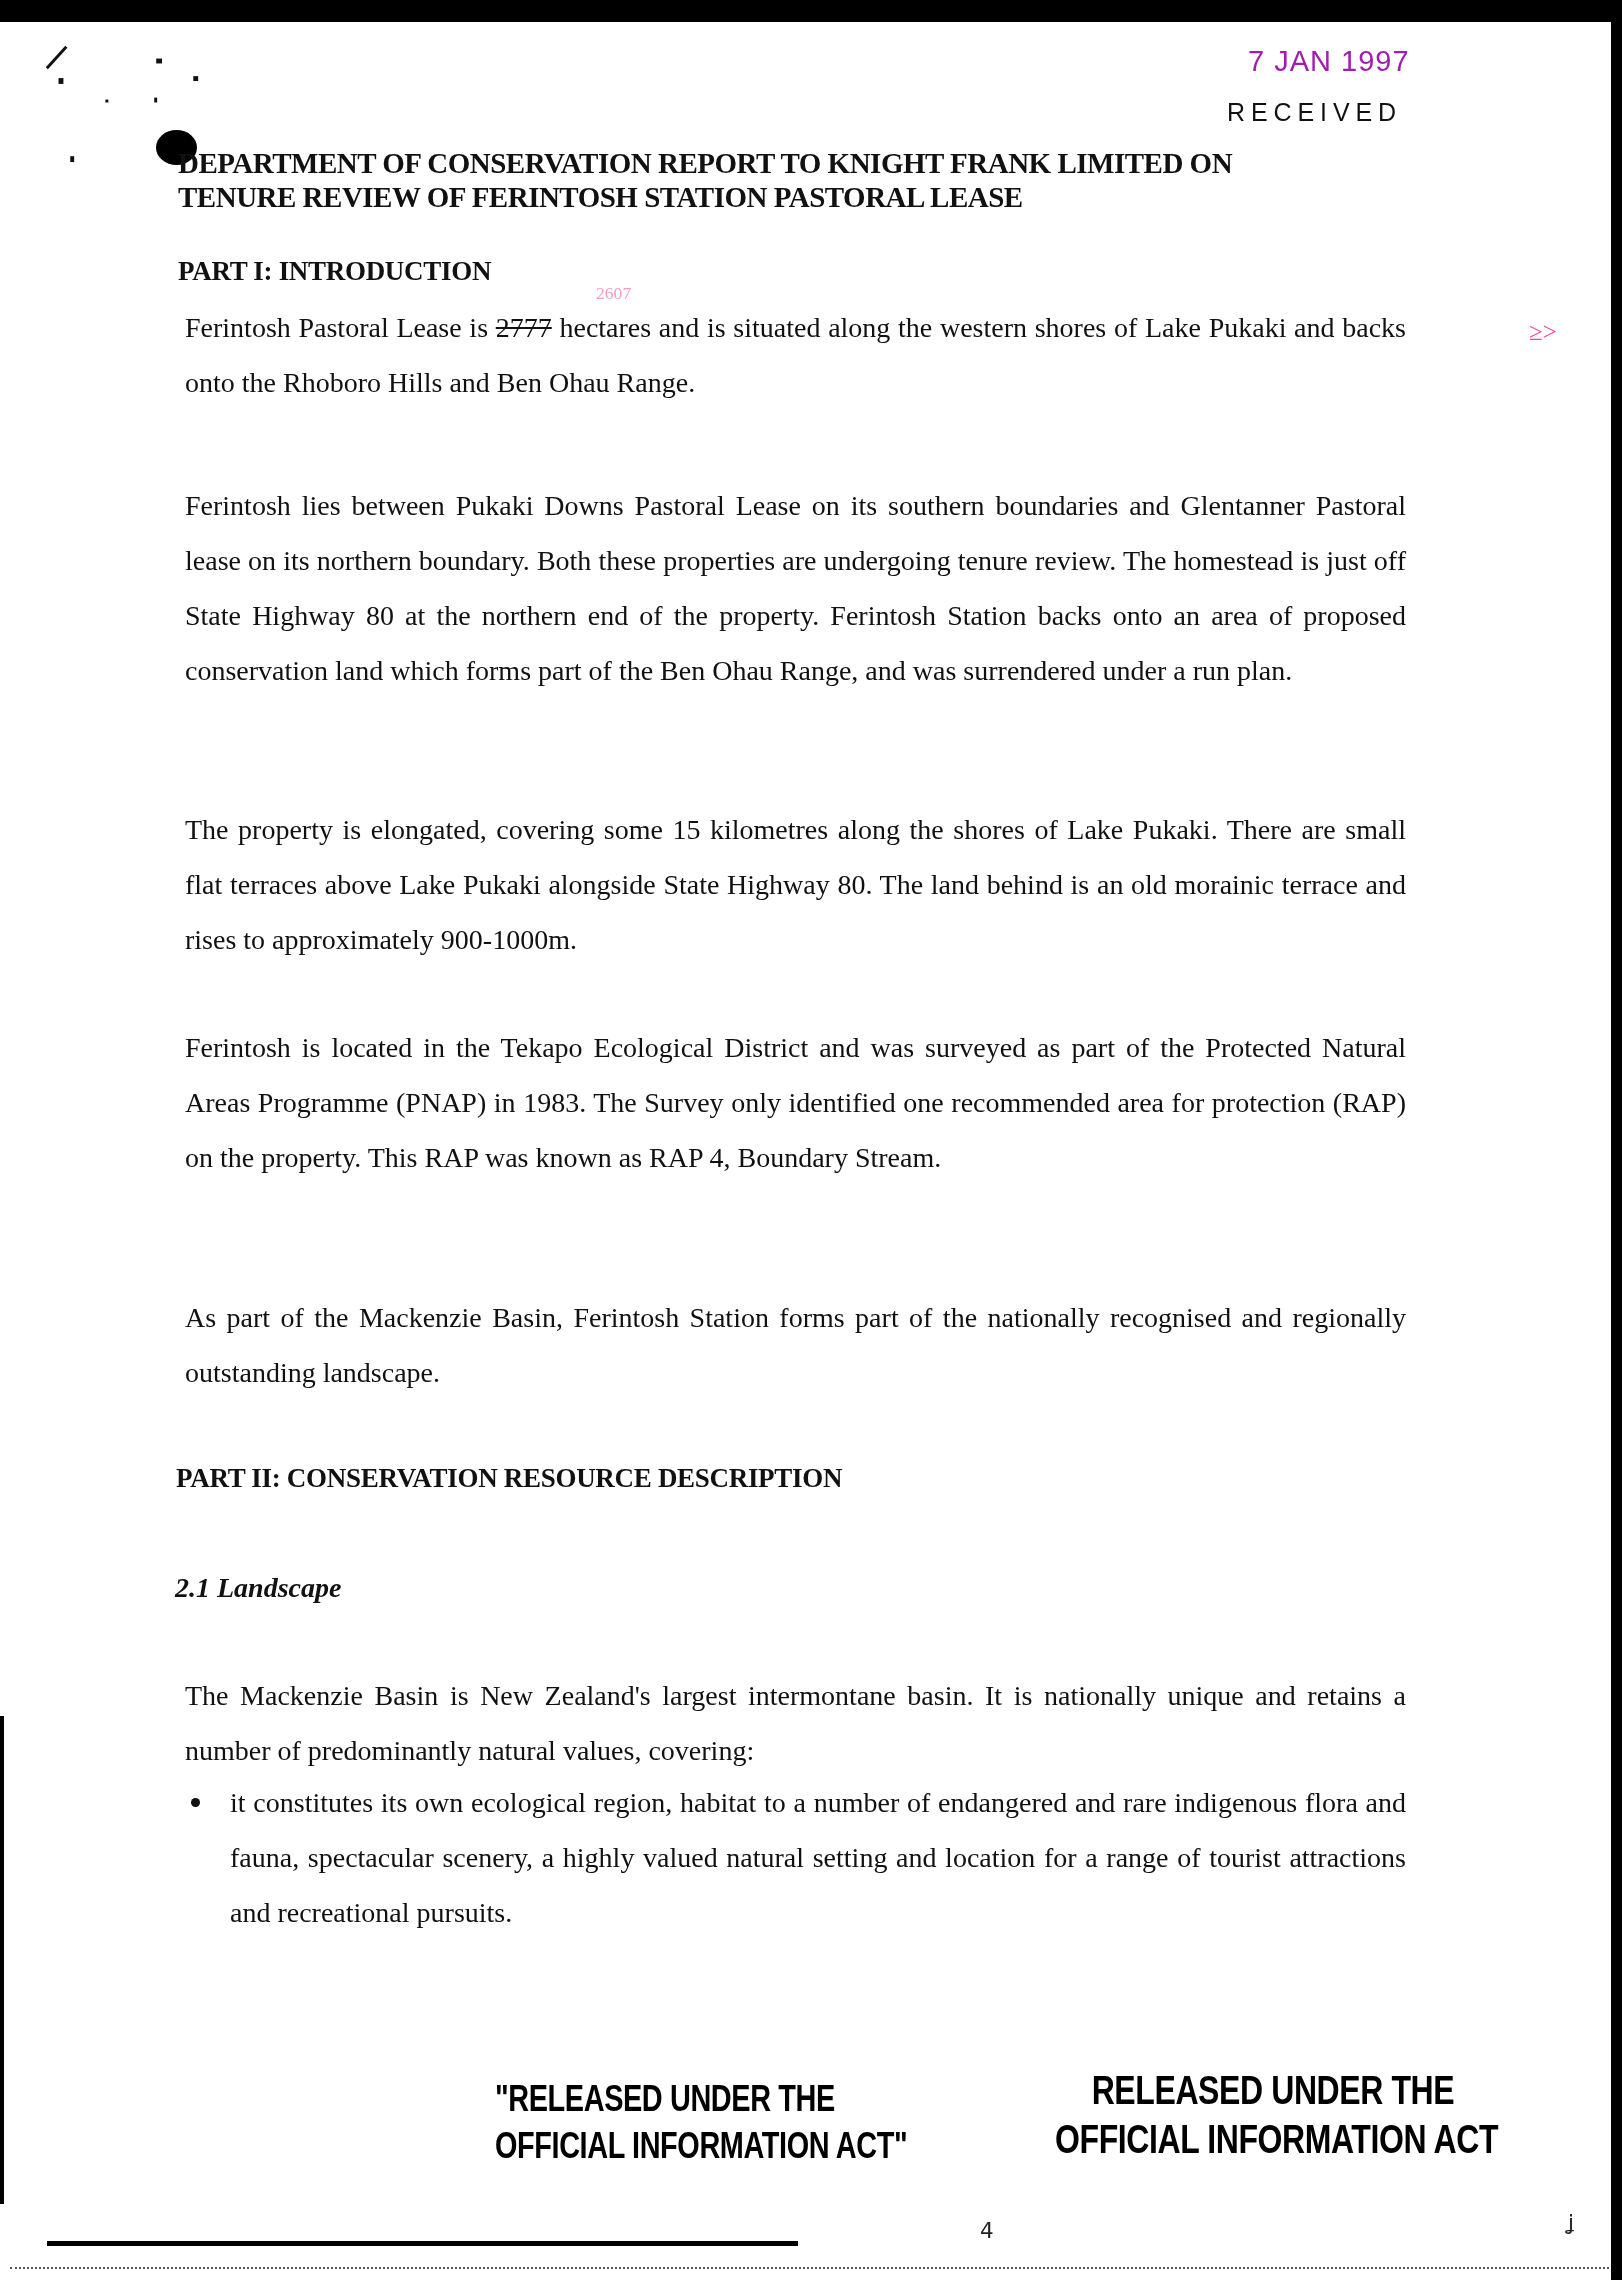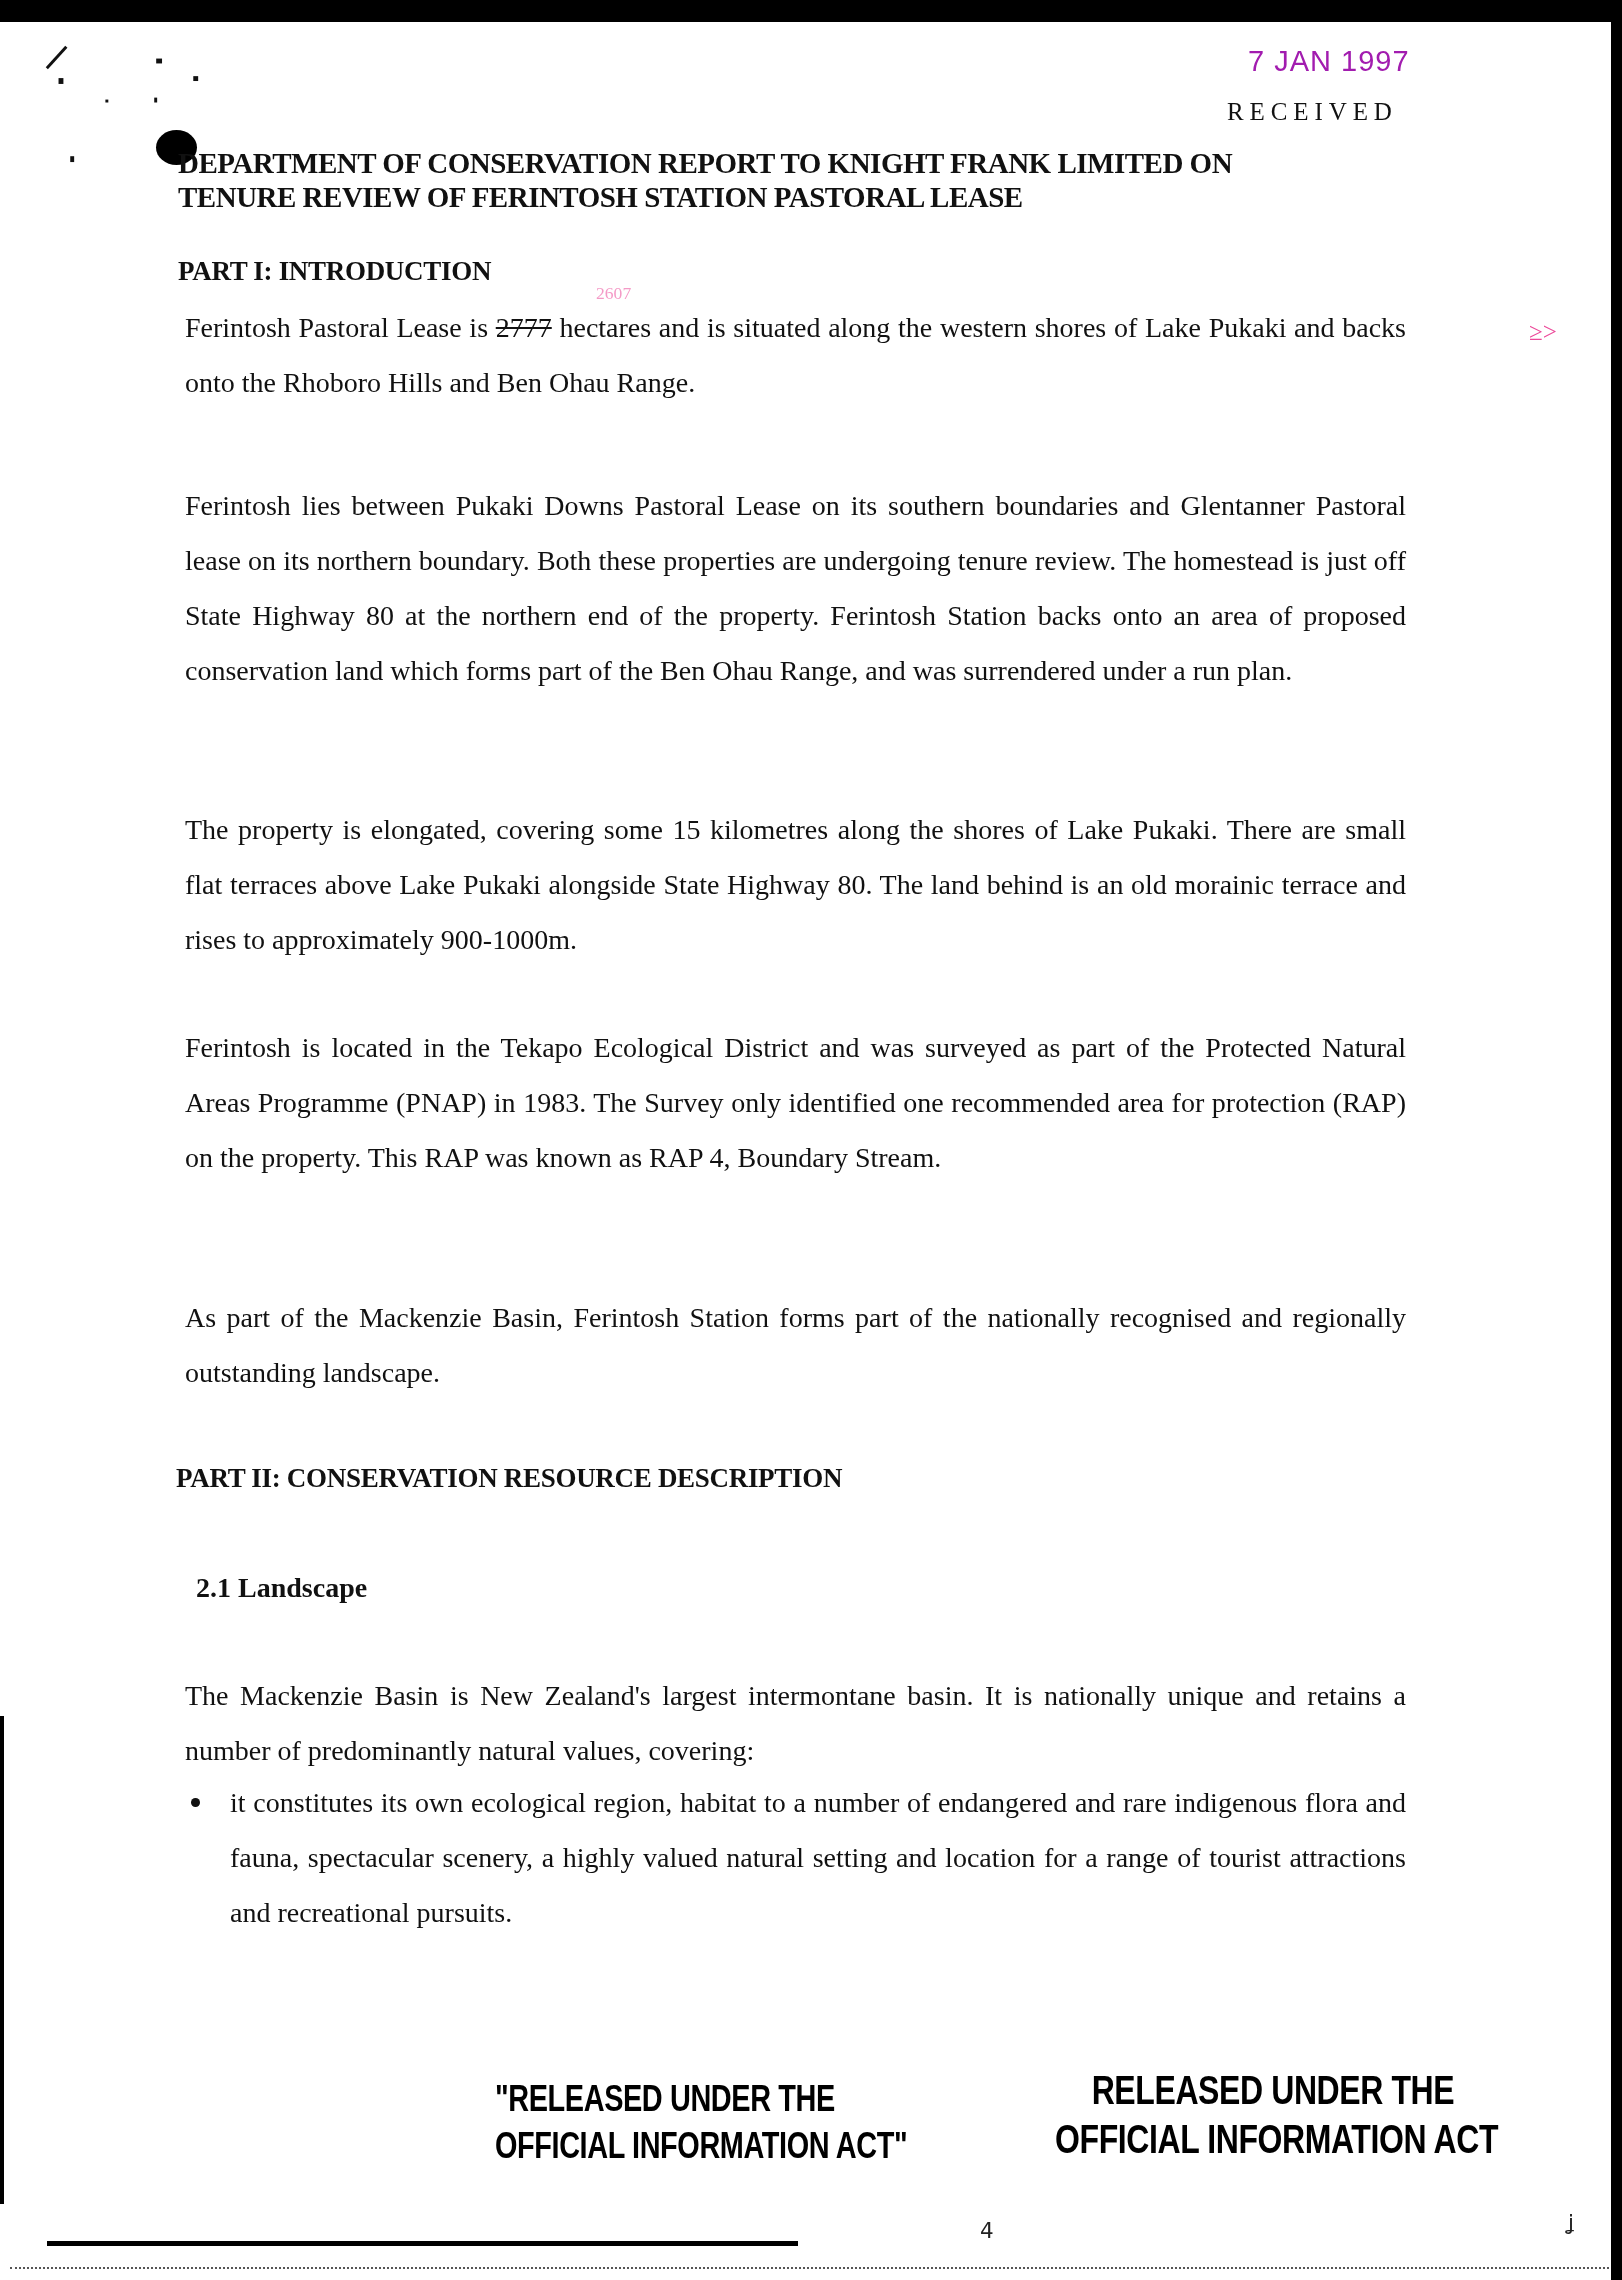--- a/index.html
+++ b/index.html
@@ -37,21 +37,21 @@
       position: absolute;
       left: 1248px; top: 45px;
       font-family: "Liberation Sans", "DejaVu Sans", sans-serif;
       font-size: 29px;
       letter-spacing: 1px;
       color: #a21caf;
     }
     .stamp-received {
       position: absolute;
       left: 1227px; top: 98px;
-      font-family: Liberation Serif, serif;
+      font-family: Liberation Sans, sans-serif;
       font-size: 25px;
       letter-spacing: 5.9px;
       color: #111;
       text-align: center;
     }
     .punch-hole {
       position: absolute;
       left: 156px; top: 130px;
       width: 41px; height: 35px;
       border-radius: 50%;
@@ -197,21 +197,21 @@
 <div class="para" style="top:478px;">Ferintosh lies between Pukaki Downs Pastoral Lease on its southern boundaries and Glentanner Pastoral lease on its northern boundary.  Both these properties are undergoing tenure review.  The homestead is just off State Highway 80 at the northern end of the property.  Ferintosh Station backs onto an area of proposed conservation land which forms part of the Ben Ohau Range, and was surrendered under a run plan.</div>
 
 <div class="para" style="top:802px;">The property is elongated, covering some 15 kilometres along the shores of Lake Pukaki.  There are small flat terraces above Lake Pukaki alongside State Highway 80. The land behind is an old morainic terrace and rises to approximately 900-1000m.</div>
 
 <div class="para" style="top:1020px;">Ferintosh is located in the Tekapo Ecological District and was surveyed as part of the Protected Natural Areas Programme (PNAP) in 1983.  The Survey only identified one recommended area for protection (RAP) on the property.  This RAP was known as RAP 4, Boundary Stream.</div>
 
 <div class="para" style="top:1290px;">As part of the Mackenzie Basin, Ferintosh Station forms part of the nationally recognised and regionally outstanding landscape.</div>
 
 <div class="heading" style="left:176px; top:1463px;text-align:center;">PART II:  CONSERVATION RESOURCE DESCRIPTION</div>
 
-<div class="subheading" style="left:196px; top:1572px;">2.1  Landscape</div>
+<div class="subheading" style="left:175px; top:1572px;font-style:italic;">2.1  Landscape</div>
 
 <div class="para" style="top:1668px;">The Mackenzie Basin is New Zealand's largest intermontane basin.  It is nationally unique and retains a number of predominantly natural values, covering:</div>
 
 <ul class="bullets">
   <li>
     <span class="bullet-dot"></span>
     <span>it constitutes its own ecological region, habitat to a number of endangered and rare indigenous flora and fauna, spectacular scenery, a highly valued natural setting and location for a range of tourist attractions and recreational pursuits.</span>
   </li>
 </ul>
 

